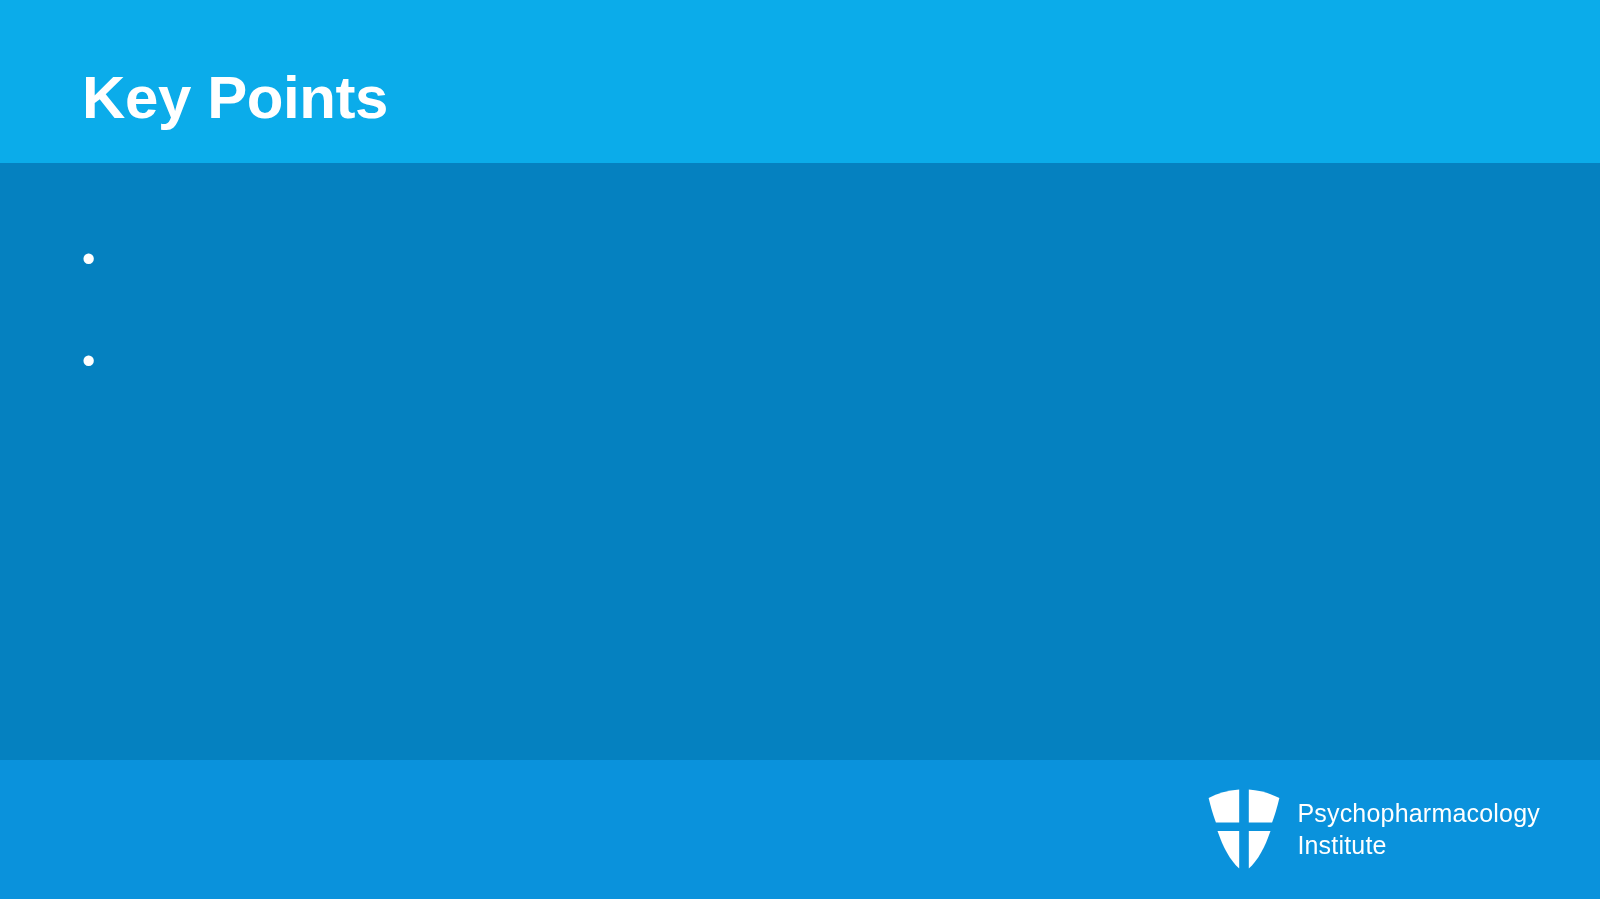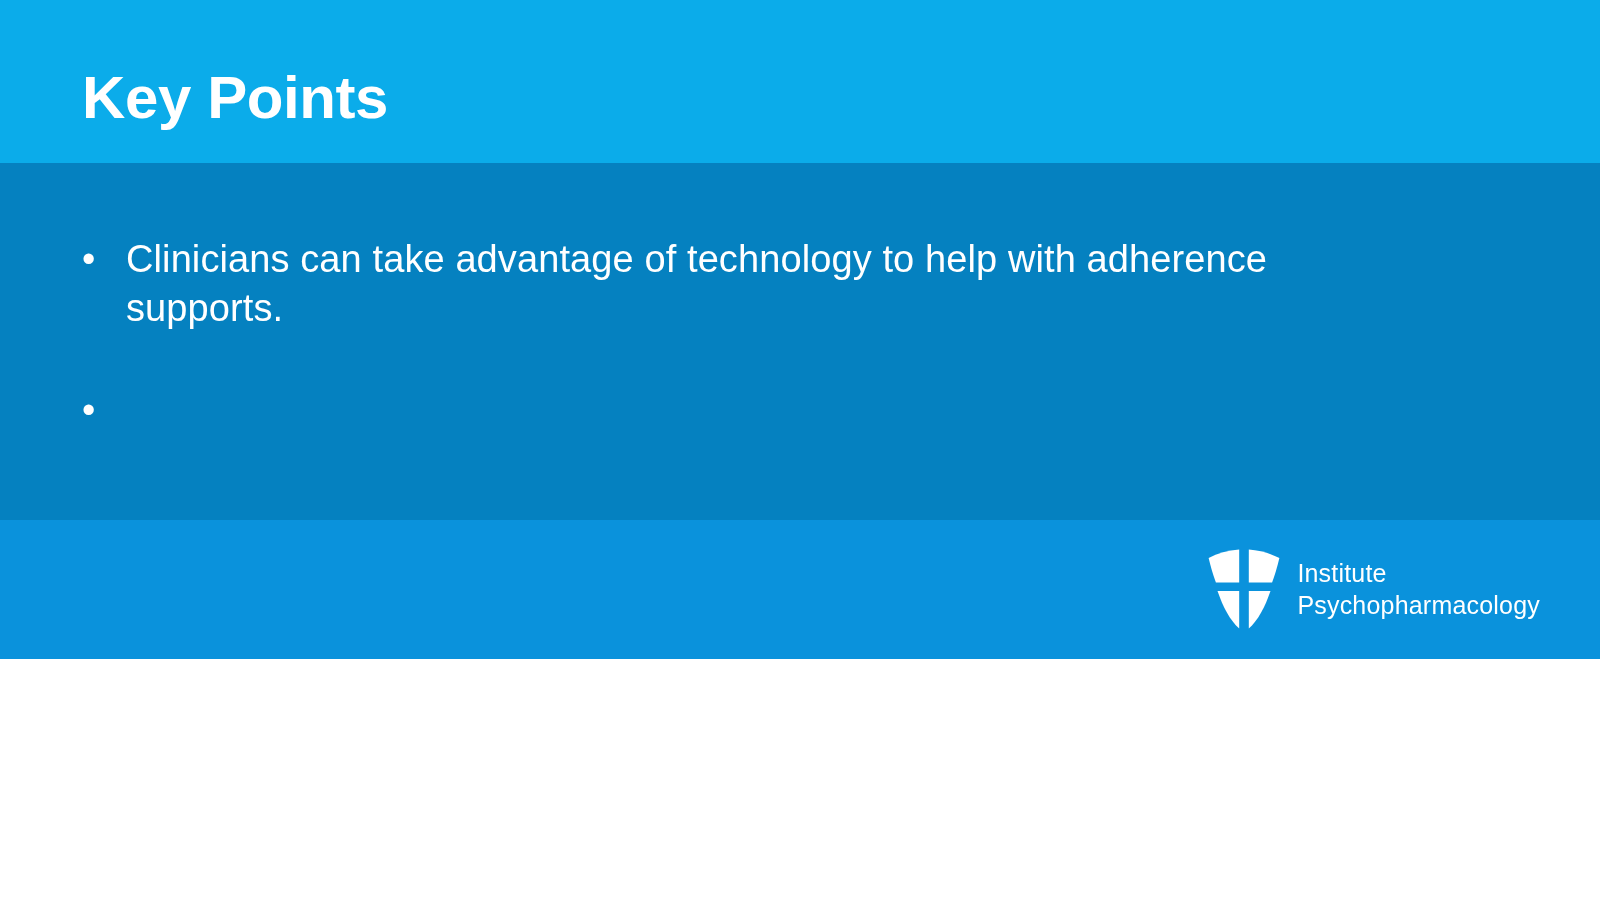--- a/index.html
+++ b/index.html
@@ -8,21 +8,21 @@
     background: #ffffff;
   }
   body {
     font-family: "Liberation Sans", sans-serif;
     -webkit-font-smoothing: antialiased;
   }
 
   .slide {
     position: relative;
     width: 1600px;
-    height: 659px;
+    height: 899px;
     overflow: hidden;
     background: #0584c4;
     display: flex;
     flex-direction: column;
   }
 
   
   .slide-header {
     position: relative;
     height: 163px;
@@ -133,21 +133,20 @@
 
   <div class="slide-header">
     <h1 class="slide-title">Key Points</h1>
   </div>
 
   <div class="slide-body">
     <ul class="bullet-list">
 
       <li class="bullet-item">
         <span class="bullet-marker">•</span>
-        <span class="bullet-text">Clinicians can take advantage of technology to help with adherence supports.</span>
       </li>
 
       <li class="bullet-item">
         <span class="bullet-marker">•</span>
       </li>
 
     </ul>
   </div>
 
   <div class="slide-footer">
@@ -156,19 +155,19 @@
 
         <path d="M1.6 12.0 C10.5 7.3 20.8 4.4 32.2 3.6 L32.2 36.6 L8.9 36.6 C6.0 28.6 3.6 20.4 1.6 12.0 Z" fill="#ffffff"></path>
 
         <path d="M72.4 12.0 C63.5 7.3 53.2 4.4 41.8 3.6 L41.8 36.6 L65.1 36.6 C68.0 28.6 70.4 20.4 72.4 12.0 Z" fill="#ffffff"></path>
 
         <path d="M10.5 45.0 L32.2 45.0 L32.2 82.6 C22.8 74.0 16.0 61.0 10.5 45.0 Z" fill="#ffffff"></path>
 
         <path d="M63.5 45.0 L41.8 45.0 L41.8 82.6 C51.2 74.0 58.0 61.0 63.5 45.0 Z" fill="#ffffff"></path>
       </svg>
       <div class="brand-text">
+        <span class="brand-line">Psychopharmacology</span>
         <span class="brand-line">Institute</span>
-        <span class="brand-line">Psychopharmacology</span>
       </div>
     </div>
   </div>
 
 </div>
 
 </body></html>

